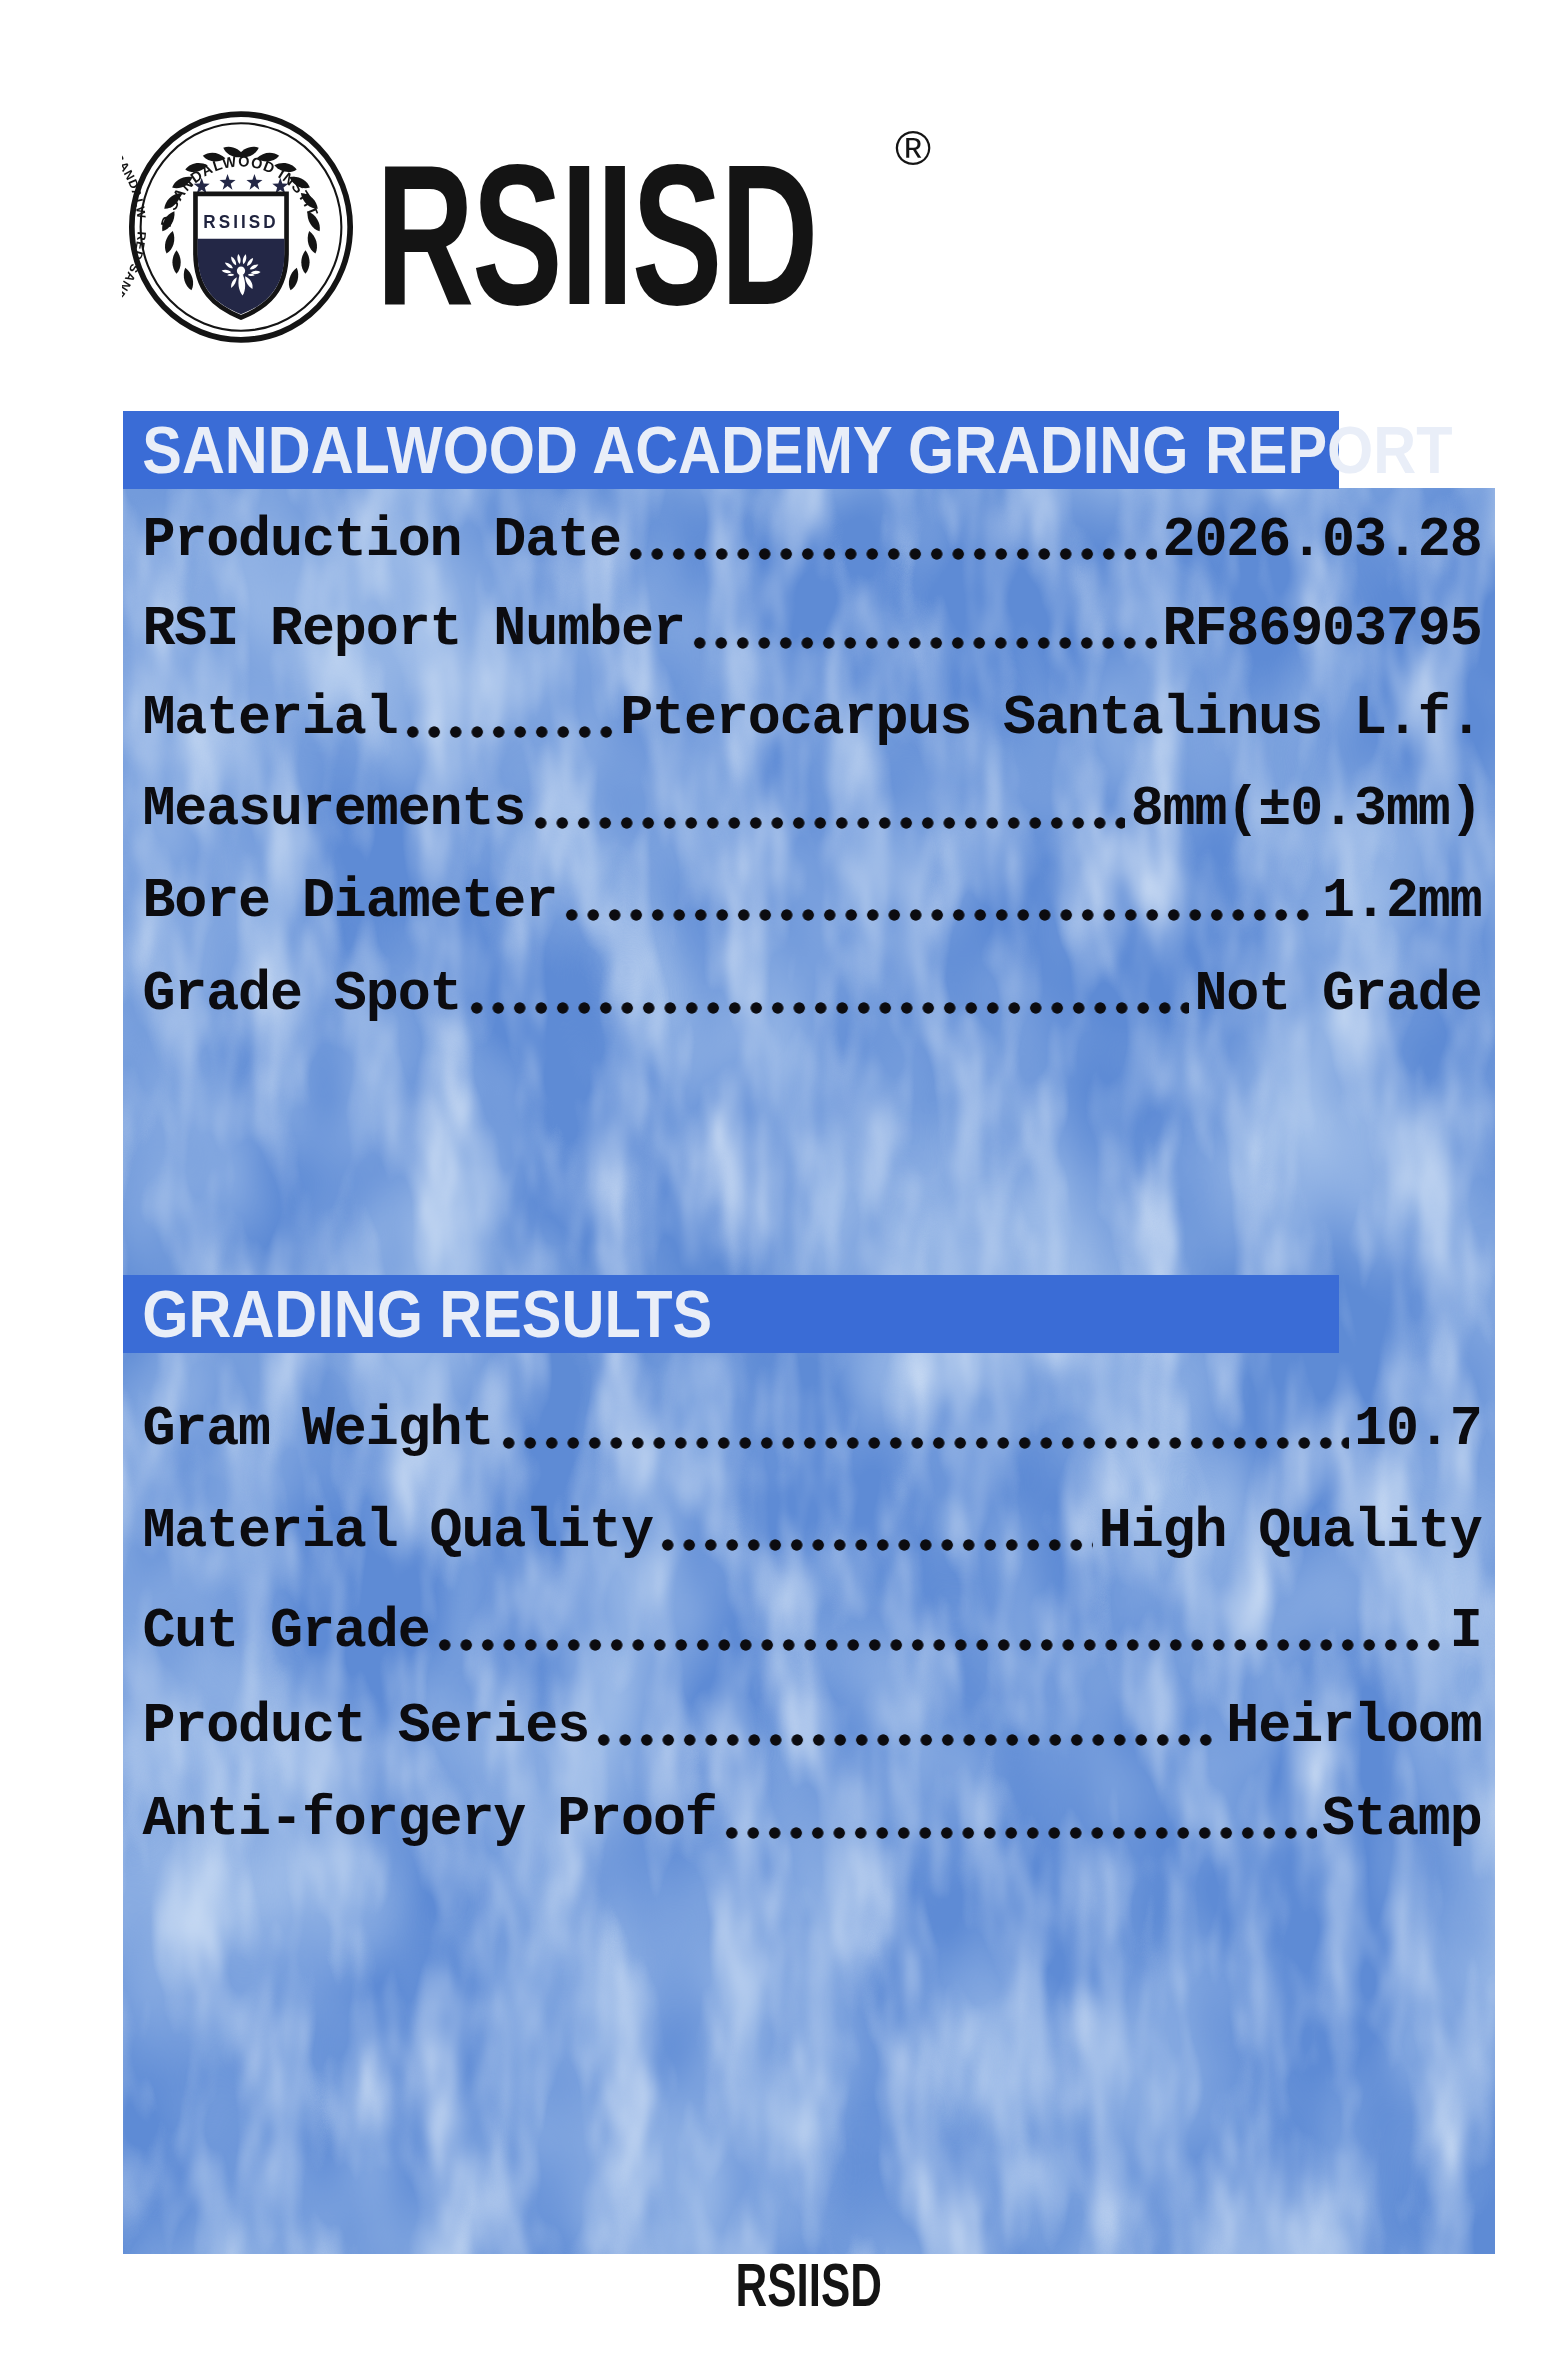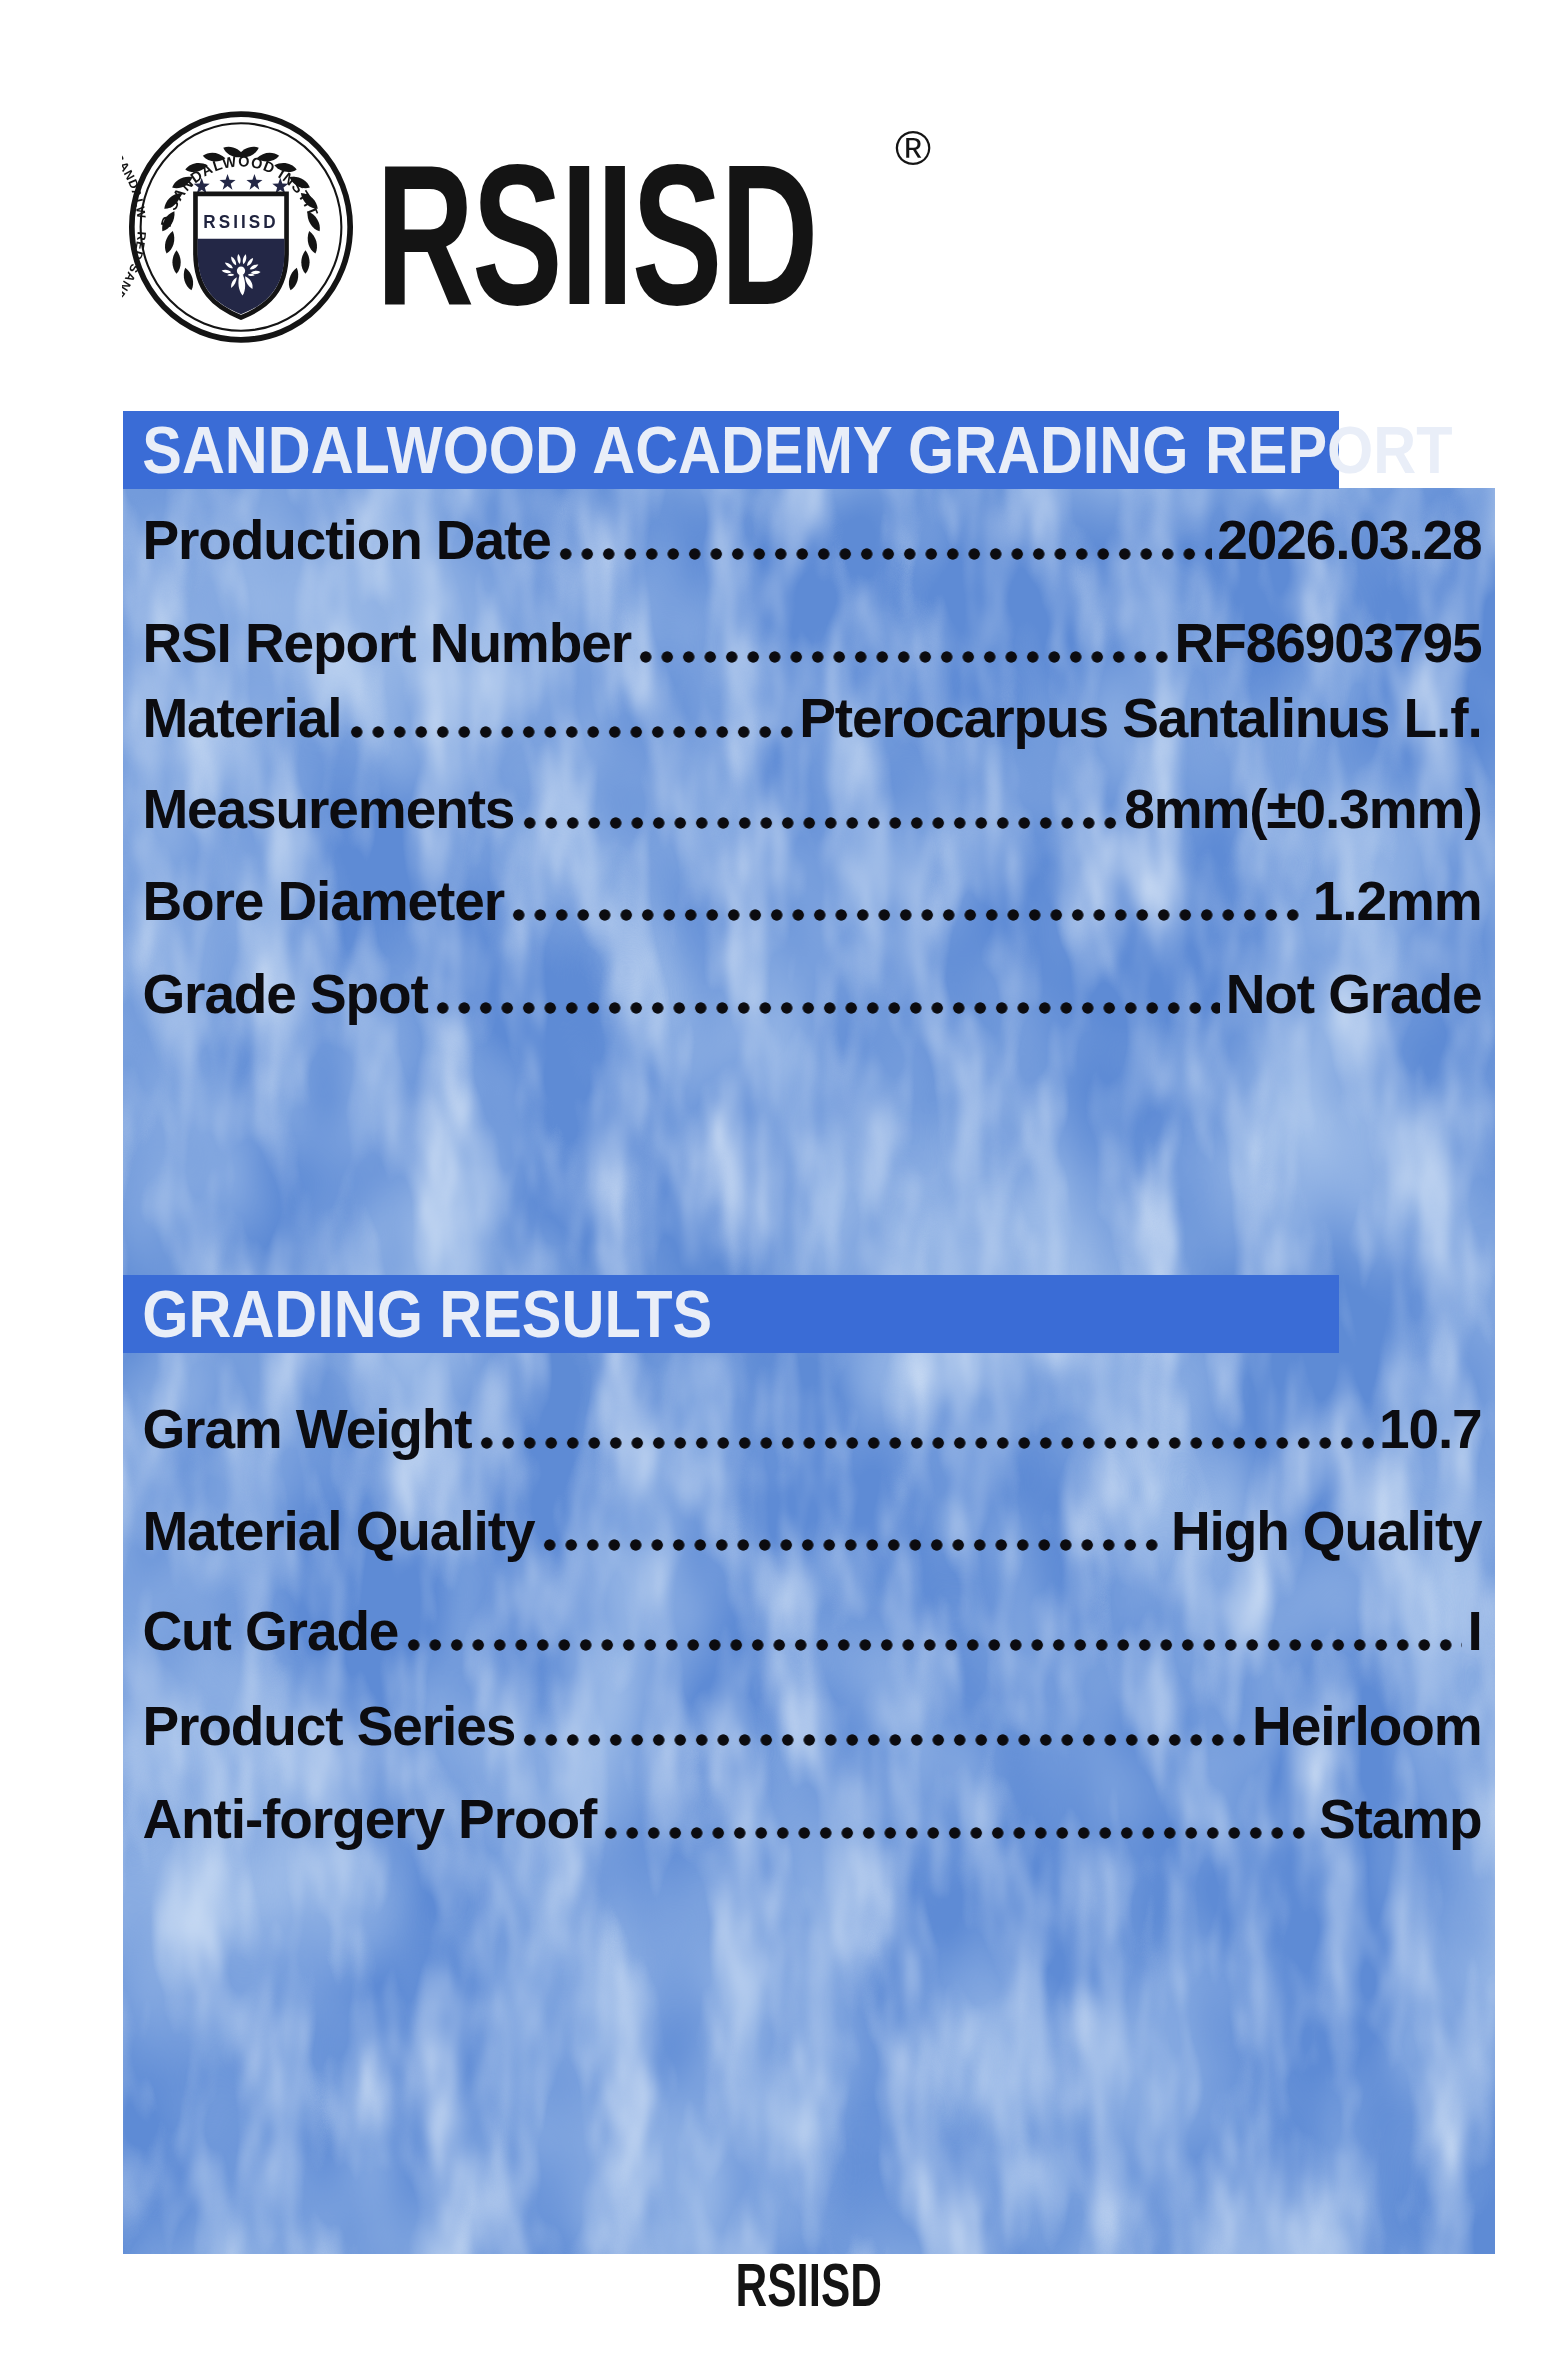--- a/index.html
+++ b/index.html
@@ -28,28 +28,28 @@
   .band1{top:0;}
   .band2{top:864px;text-align:right;}
   .band .bt{
     font-size:66px;font-weight:700;color:#e9eef8;padding-left:21.5px;line-height:1;
     display:inline-block;transform:scaleX(0.9);transform-origin:0 50%;white-space:nowrap;
   }
 
   .row{
     position:absolute;left:19.4px;right:13.4px;height:60px;
     display:flex;align-items:flex-end;color:#0c0c10;
-    font-size:55px;font-weight:700;letter-spacing:-1.1px;line-height:1.04;white-space:nowrap;
+    font-size:55px;font-weight:700;letter-spacing:-1.1px;line-height:1.04;white-space:nowrap;font-family:Liberation Mono, monospace;
   }
   .row .leader{
     flex:1 1 auto;min-width:32px;height:12px;margin:0 5.4px 8.6px 4.3px;
     background-image:radial-gradient(circle closest-side,#0c0c10 88%,rgba(0,0,0,0) 100%);
     background-size:21.5px 12px;background-repeat:repeat-x;background-position:0 50%;
   }
-  .r1{top:98px}.r2{top:201px}.r3{top:276px}.r4{top:367px}.r5{top:459px}.r6{top:552px}
+  .r1{top:98px}.r2{top:187px}.r3{top:276px}.r4{top:367px}.r5{top:459px}.r6{top:552px}
   .R1{top:987px}.R2{top:1089px}.R3{top:1189px}.R4{top:1284px}.R5{top:1377px}
 
   
   .footer{
     position:absolute;left:123px;top:2255px;width:1372px;text-align:center;
     color:#141414;font-size:61px;font-weight:700;line-height:1;
   }
   .footer .sx{display:inline-block;transform:scaleX(0.72);transform-origin:50% 50%;}
 </style>
 </head>

